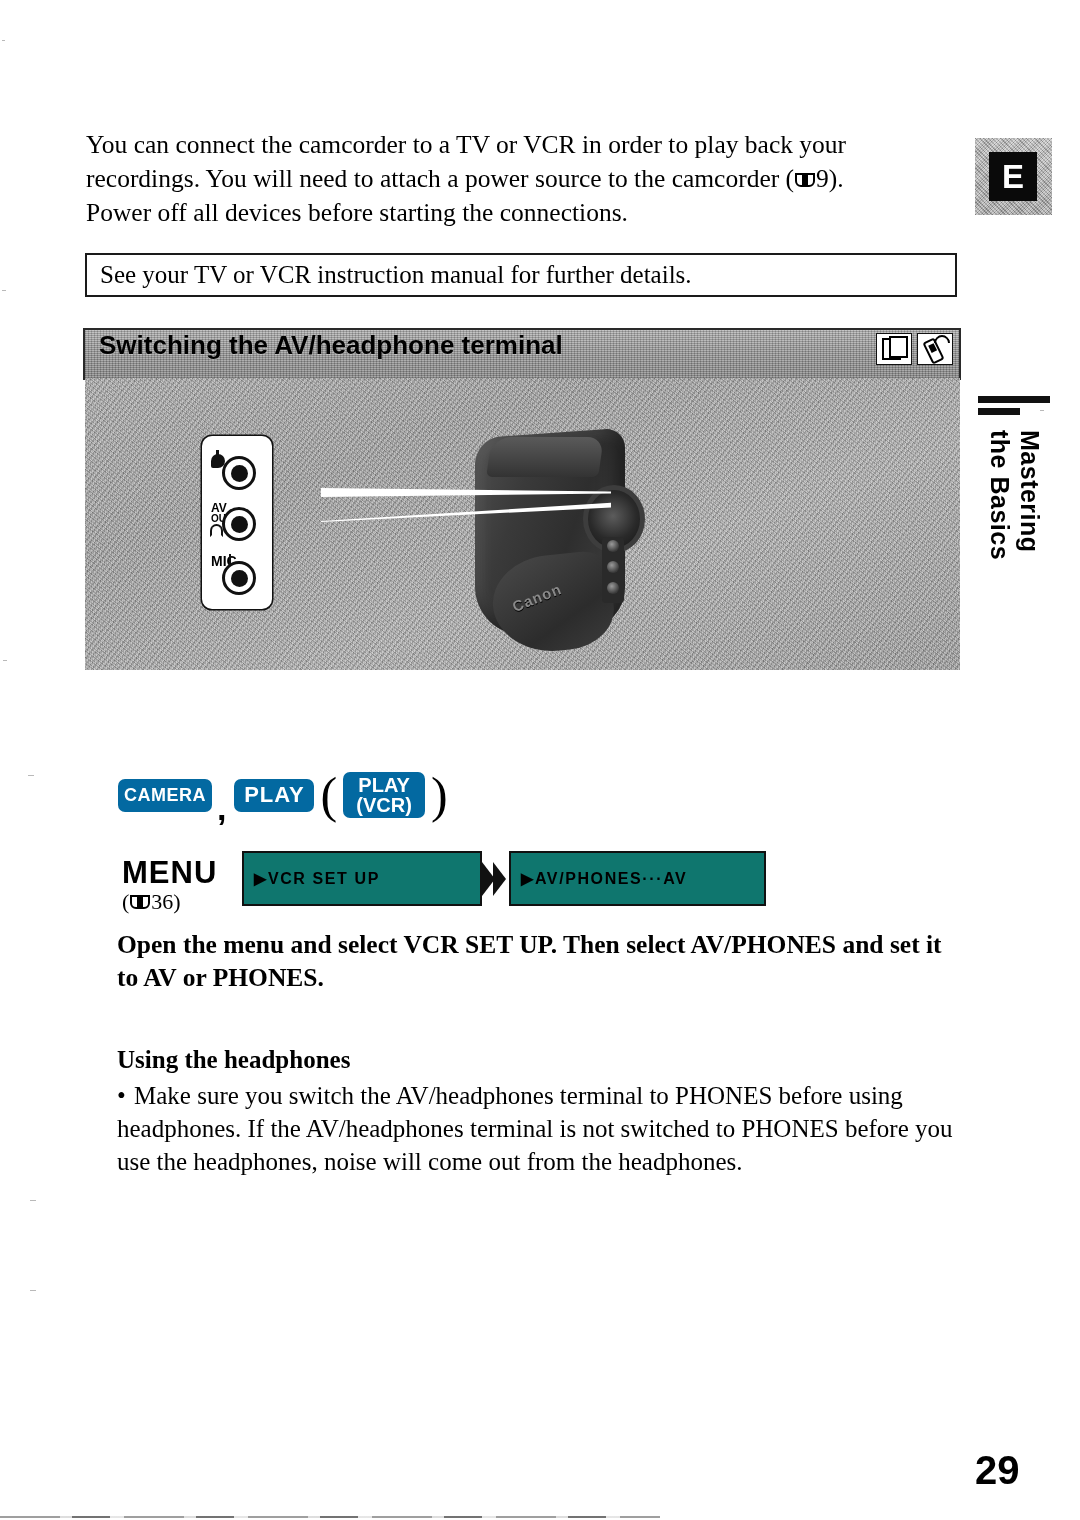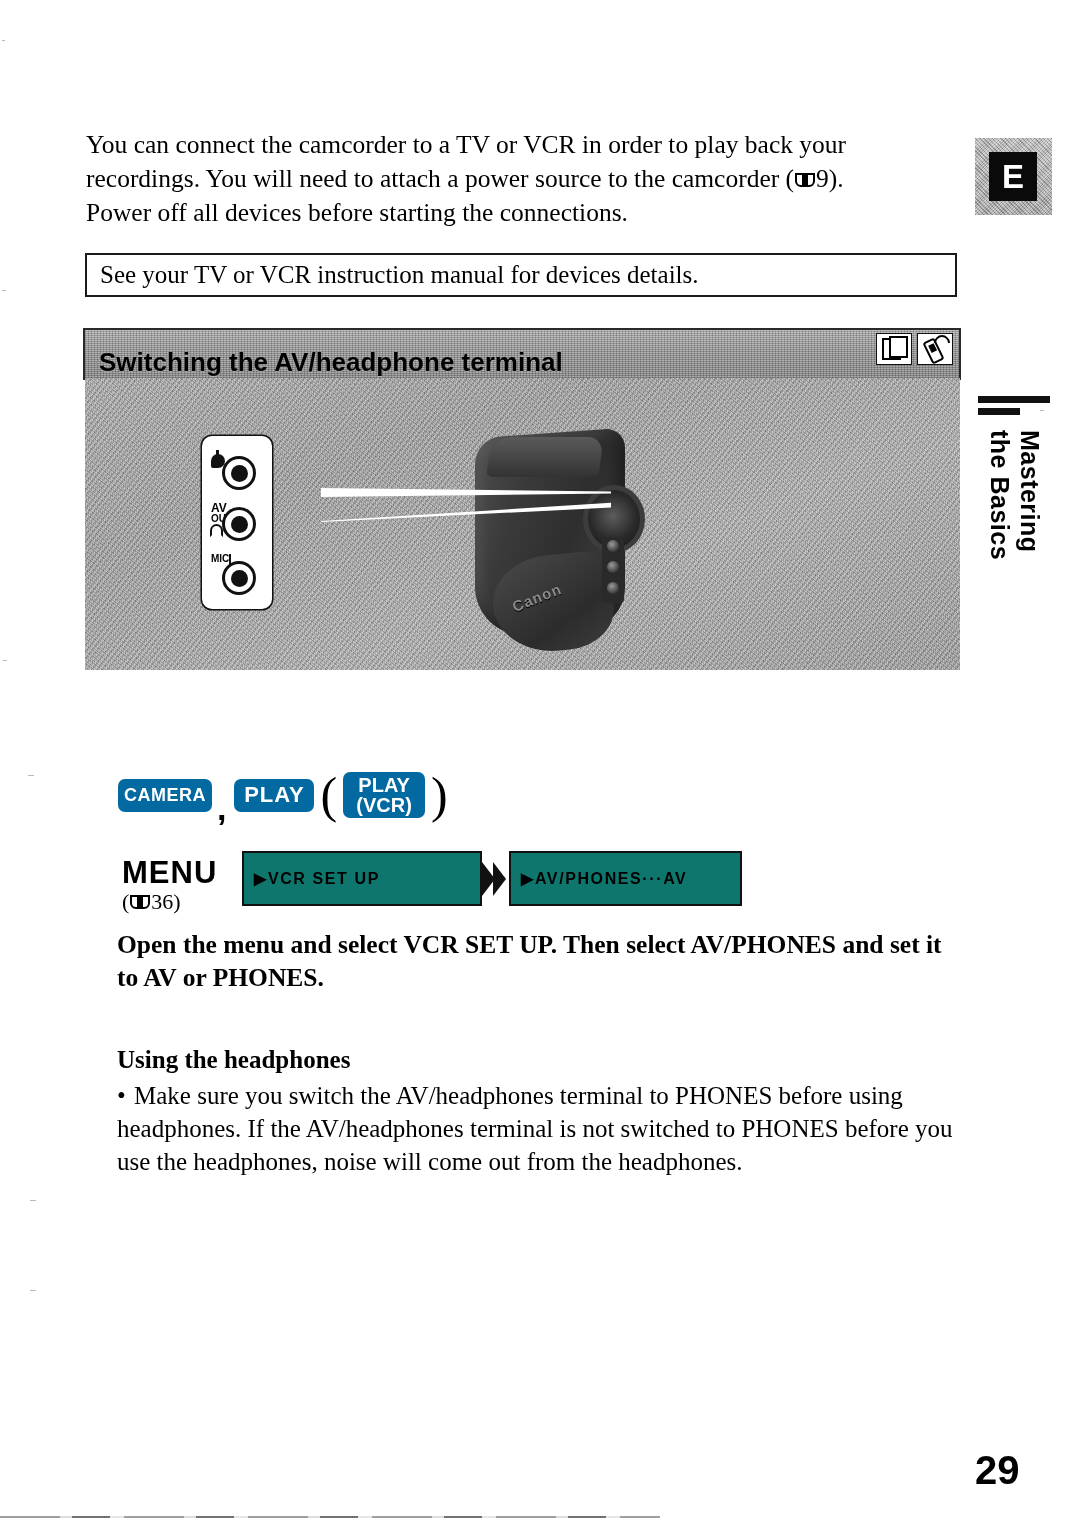--- a/index.html
+++ b/index.html
@@ -63,21 +63,21 @@
   
   .sec-header{
     position:absolute;left:83px;top:328px;width:878px;height:52px;
     border-radius:0;
     background:
       repeating-linear-gradient(0deg, rgba(0,0,0,.16) 0 1px, rgba(255,255,255,.10) 1px 2px),
       repeating-linear-gradient(90deg, rgba(0,0,0,.13) 0 1px, rgba(255,255,255,.12) 1px 3px),
       linear-gradient(180deg,#b5b5b5 0%,#9e9e9e 45%,#8f8f8f 100%);
     border:2px solid #2a2a2a;
     box-sizing:border-box;
-    display:flex;align-items:flex-end;
+    display:flex;align-items:flex-start;
     overflow:hidden;
   }
   .sec-header .sec-text{
     font-family:"Liberation Sans", sans-serif;
     font-weight:bold;font-size:26px;color:#000;
     padding-left:14px;white-space:nowrap;
     text-shadow:0 1px 0 rgba(255,255,255,.25);
   }
   .sec-icons{
     position:absolute;right:6px;top:3px;display:flex;gap:5px;align-items:center;
@@ -188,21 +188,21 @@
   }
   .j1{left:20px;top:20px;}
   .j2{left:20px;top:71px;}
   .j3{left:20px;top:125px;}
   .lbl{
     position:absolute;font-family:"Liberation Sans", sans-serif;
     font-weight:bold;color:#000;line-height:1;
   }
   .lbl-av{left:9px;top:66px;font-size:12px;}
   .lbl-out{left:9px;top:78px;font-size:10px;}
-  .lbl-mic{left:9px;top:118px;font-size:10px;}
+  .lbl-mic{left:9px;top:118px;font-size:14px;}
   .sym-dv{
     position:absolute;left:9px;top:18px;width:14px;height:14px;
     background:#111;border-radius:50% 50% 50% 2px;
   }
   .sym-dv:after{content:"";position:absolute;left:5px;top:-4px;width:3px;height:7px;background:#111;}
   .sym-ph{
     position:absolute;left:8px;top:88px;width:13px;height:13px;
     border:2.5px solid #111;border-bottom-color:transparent;
     border-radius:50% 50% 0 0;box-sizing:border-box;
   }
@@ -237,21 +237,21 @@
     font-size:31px;letter-spacing:1px;
   }
   .menu-ref{
     position:absolute;left:122px;top:889px;font-size:22px;
   }
   .menu-box{
     position:absolute;border:2.5px solid #111;box-sizing:border-box;
     background:#0f766e;display:flex;align-items:center;
   }
   .mb1{left:242px;top:851px;width:240px;height:55px;}
-  .mb2{left:509px;top:851px;width:233px;height:55px;}
+  .mb2{left:509px;top:851px;width:257px;height:55px;}
   .menu-box span{
     font-family:"Liberation Sans", sans-serif;font-weight:bold;
     font-size:16px;letter-spacing:1.6px;padding-left:10px;white-space:nowrap;
   }
   .arrow2{
     position:absolute;left:482px;top:862px;width:26px;height:34px;
   }
   .arrow2:before,.arrow2:after{
     content:"";position:absolute;top:0;width:0;height:0;
     border-top:17px solid transparent;border-bottom:17px solid transparent;
@@ -334,21 +334,21 @@
   <div class="speck" style="left:1040px;top:410px;width:4px;height:1px;"></div>
 
 
   <div class="intro">
     <span>You can connect the camcorder to a TV or VCR in order to play back your</span>
     <span>recordings. You will need to attach a power source to the camcorder (</span><span class="bookicon"><i></i></span><span>9).</span>
     <span>Power off all devices before starting the connections.</span>
   </div>
 
   <div class="note-box">
-    <div class="note-text">See your TV or VCR instruction manual for devices details.</div>
+    <div class="note-text">See your TV or VCR instruction manual for further details.</div>
   </div>
 
   <div class="sec-header">
     <div class="sec-text">Switching the AV/headphone terminal</div>
     <div class="sec-icons">
       <div class="icon-box">
         <span class="ic-card"></span>
           <span class="ic-card2"></span>
       </div>
       <div class="icon-box">

